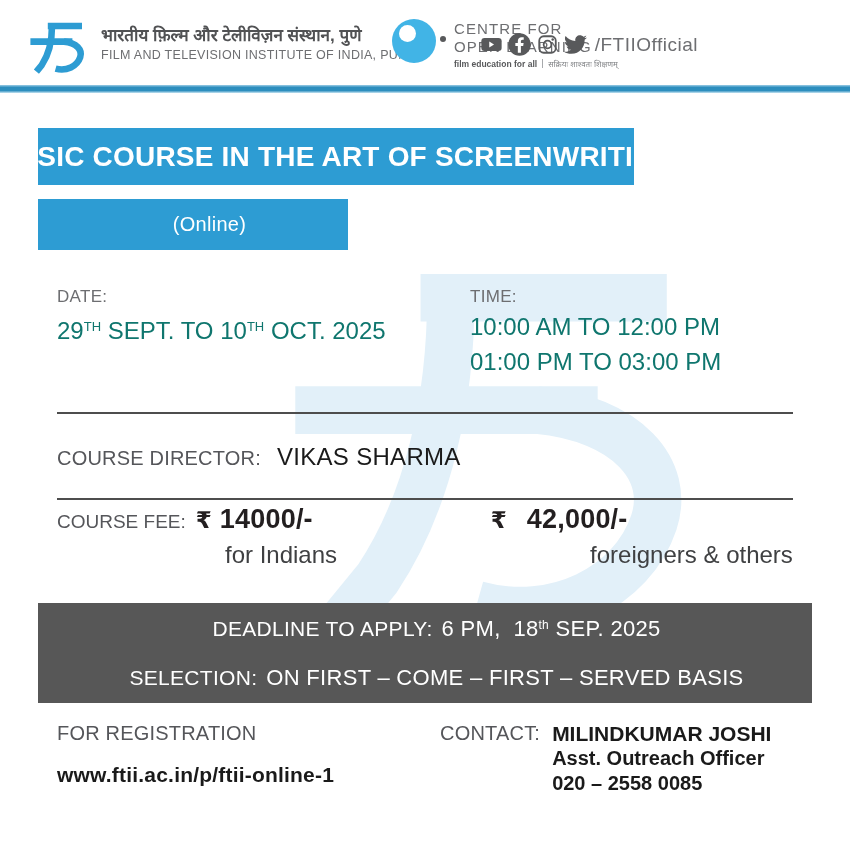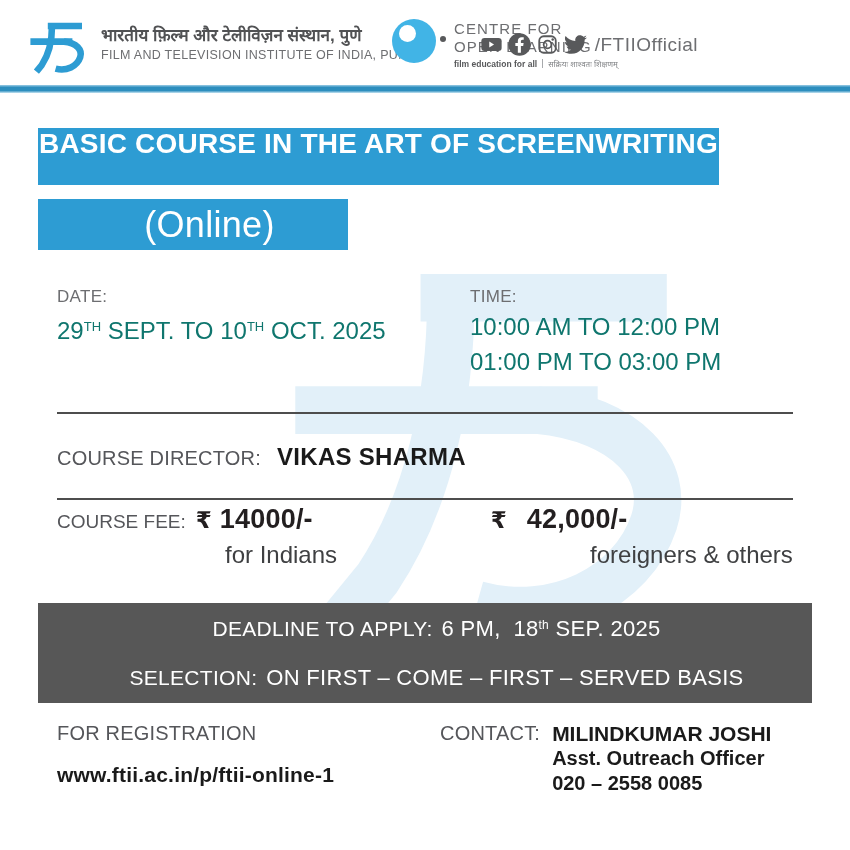--- a/index.html
+++ b/index.html
@@ -30,42 +30,42 @@
   .social svg { width:23px; height:23px; display:block; }
   .handle { font-size:19px; color:#6D6E71; letter-spacing:.5px; margin-left:3px; }
 
   .header-rule { position:absolute; left:0; top:85px; width:850px; height:8px; z-index:5;
     background:linear-gradient(to bottom,#9CCDE6 0%,#2D8EBE 30%,#2D8EBE 70%,#C6E4F2 100%); }
 
   
   .watermark { position:absolute; left:278px; top:233px; width:432px; height:432px; z-index:0; }
 
   
-  .title-banner { position:absolute; left:38px; top:128px; width:681px; height:57px; background:#2D9CD3;
-    display:flex; align-items:flex-start; justify-content:center; z-index:2; }
+  .title-banner { position:absolute; left:38px; top:128px; width:596px; height:57px; background:#2D9CD3;
+    display:flex; align-items:center; justify-content:center; z-index:2; }
   .title-banner span { color:#fff; font-weight:bold; font-size:28px; letter-spacing:.2px; white-space:nowrap; }
   .online-banner { position:absolute; left:38px; top:199px; width:310px; height:51px; background:#2D9CD3;
     display:flex; align-items:center; justify-content:center; z-index:2; }
-  .online-banner span { color:#fff; font-size:36px; letter-spacing:.3px;margin-left:33px; }
+  .online-banner span { color:#fff; font-size:20px; letter-spacing:.3px;margin-left:33px; }
 
   
   .label-gray { font-size:17px; color:#6D6E71; letter-spacing:.3px; }
   .date-col { position:absolute; left:57px; top:287px; z-index:2; }
   .time-col { position:absolute; left:470px; top:287px; z-index:2; }
   .sched-value { margin-top:2px; font-size:24px; font-weight:normal; color:#0f766e; line-height:35px; white-space:nowrap; }
   .sched-value sup { font-size:13px; vertical-align:8px; letter-spacing:0; }
 
   
   .rule { position:absolute; left:57px; width:736px; height:0; border-top:2px solid #4D4D4D; z-index:2; }
   .rule-1 { top:412px; } .rule-2 { top:498px; }
 
   
   .director-row { position:absolute; left:57px; top:443px; display:flex; align-items:baseline; gap:16px; z-index:2; }
   .director-label { font-size:20px; color:#55565A; letter-spacing:.2px; }
-  .director-name { font-size:24px; font-weight:bold; color:#1A1A1A; letter-spacing:.3px; }
+  .director-name { font-size:24px; font-weight:normal; color:#1A1A1A; letter-spacing:.3px; }
 
   
   .fees { position:absolute; left:57px; top:504px; width:740px; z-index:2; }
   .fee-line1 { display:flex; align-items:baseline; }
   .fee-label { font-size:19px; color:#55565A; }
   .fee-rupee { font-size:23px; font-weight:bold; margin-left:10px; }
   .fee-amount { font-size:27px; font-weight:bold; margin-left:8px; letter-spacing:.2px; }
   .fee-rupee-2 { font-size:23px; font-weight:bold; margin-left:178px; }
   .fee-amount-2 { font-size:27px; font-weight:bold; margin-left:20px; letter-spacing:.2px; }
   .fee-line2 { display:flex; margin-top:6px; }

